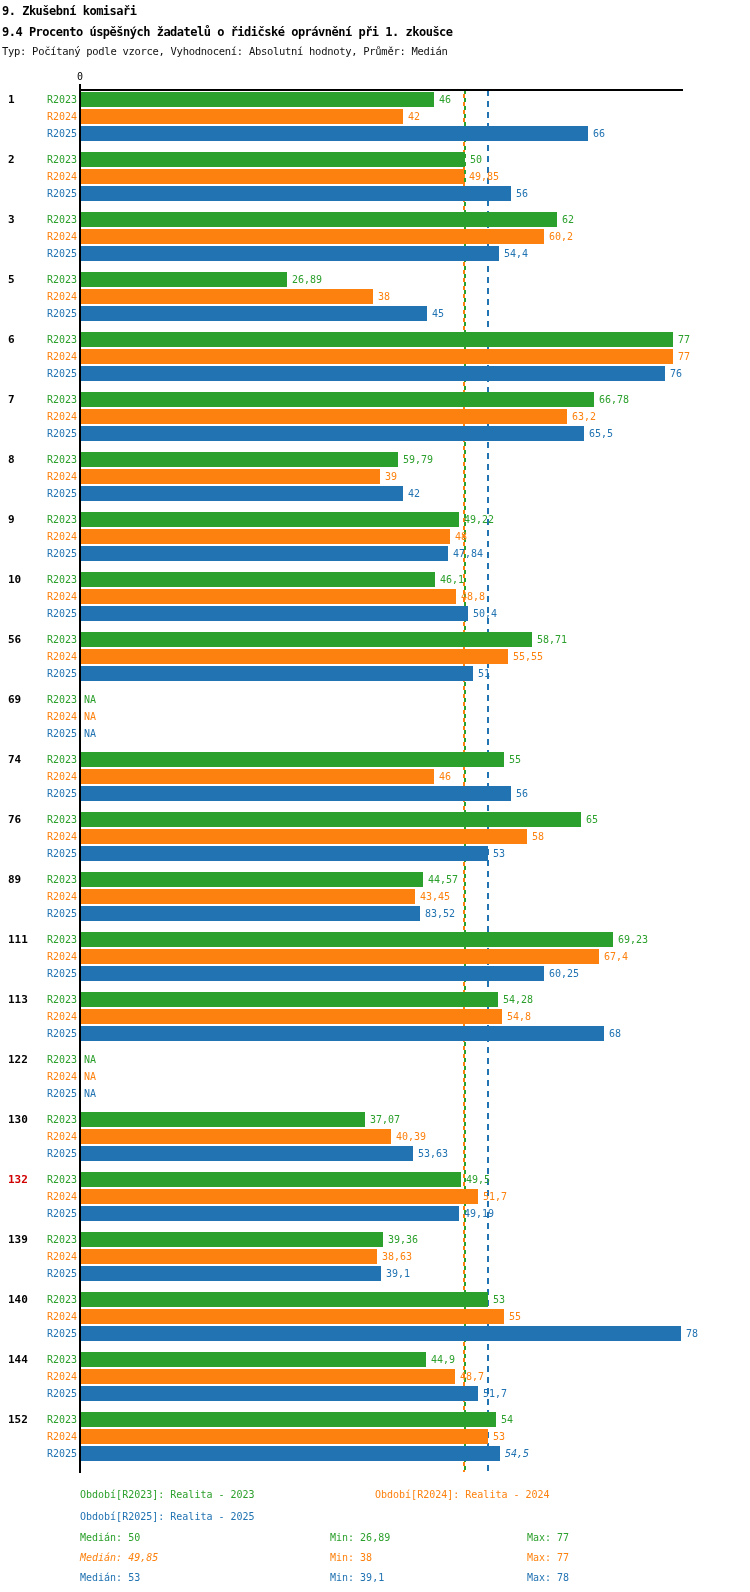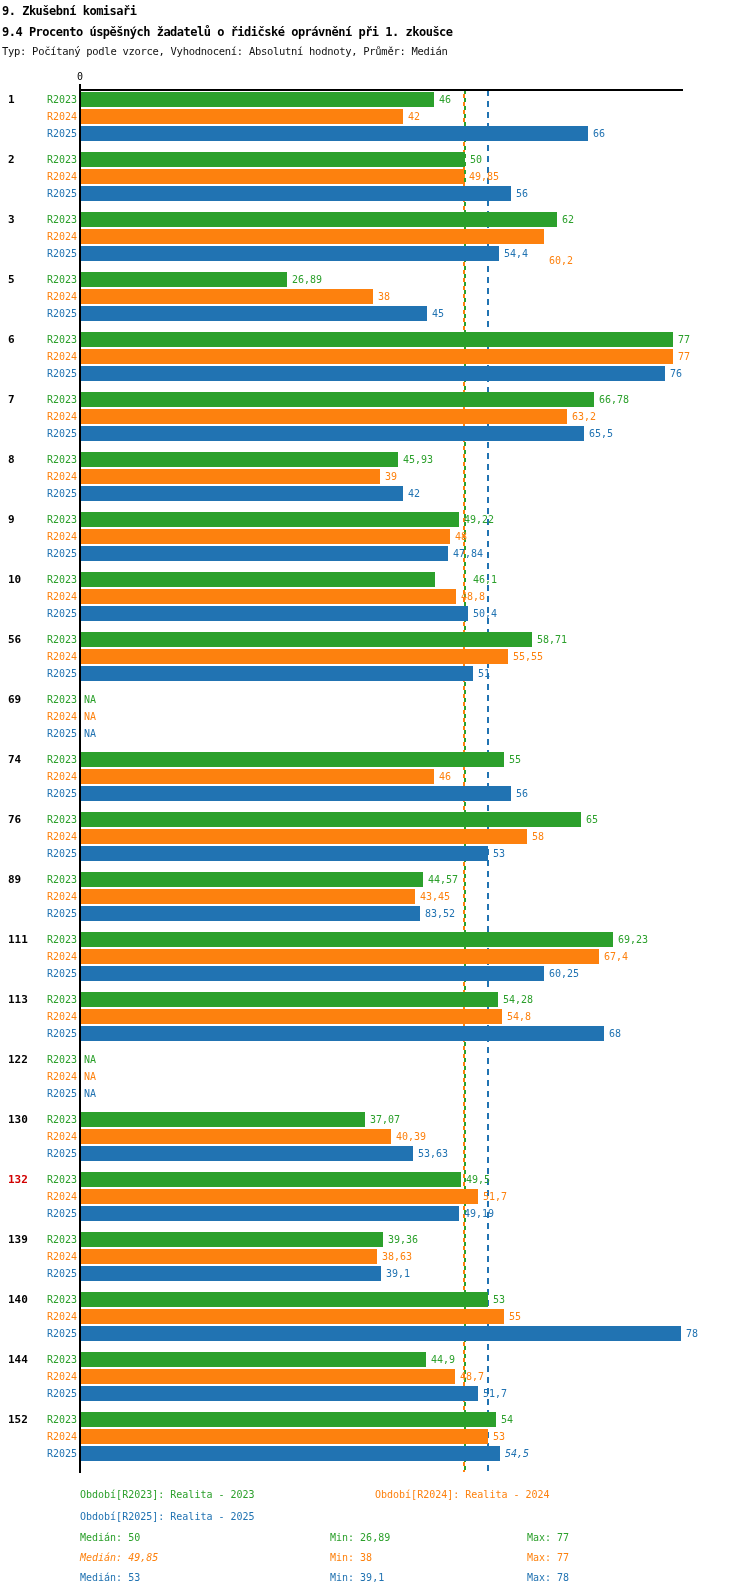--- a/index.html
+++ b/index.html
@@ -66,21 +66,21 @@
     <div class="abs val-label" style="left: 469px; top: 171px; color: rgb(253, 129, 14);">49,85</div>
     <div class="abs row-label" style="top: 188px; color: rgb(33, 115, 178);">R2025</div>
     <div class="abs bar" style="top: 186px; width: 431px; height: 15px; background: rgb(33, 115, 178);"></div>
     <div class="abs val-label" style="left: 516px; top: 188px; color: rgb(33, 115, 178);">56</div>
     <div class="abs cat-label" style="top: 213px; color: rgb(0, 0, 0);">3</div>
     <div class="abs row-label" style="top: 214px; color: rgb(44, 160, 44);">R2023</div>
     <div class="abs bar" style="top: 212px; width: 477px; height: 15px; background: rgb(44, 160, 44);"></div>
     <div class="abs val-label" style="left: 562px; top: 214px; color: rgb(44, 160, 44); text-align: right;">62</div>
     <div class="abs row-label" style="top: 231px; color: rgb(253, 129, 14);">R2024</div>
     <div class="abs bar" style="top: 229px; width: 464px; height: 15px; background: rgb(253, 129, 14);"></div>
-    <div class="abs val-label" style="left: 549px; top: 231px; color: rgb(253, 129, 14); margin-top: 24px;">60,2</div>
+    <div class="abs val-label" style="left: 549px; top: 231px; color: rgb(253, 129, 14);">60,2</div>
     <div class="abs row-label" style="top: 248px; color: rgb(33, 115, 178);">R2025</div>
     <div class="abs bar" style="top: 246px; width: 419px; height: 15px; background: rgb(33, 115, 178);"></div>
     <div class="abs val-label" style="left: 504px; top: 248px; color: rgb(33, 115, 178);">54,4</div>
     <div class="abs cat-label" style="top: 273px; color: rgb(0, 0, 0);">5</div>
     <div class="abs row-label" style="top: 274px; color: rgb(44, 160, 44);">R2023</div>
     <div class="abs bar" style="top: 272px; width: 207px; height: 15px; background: rgb(44, 160, 44);"></div>
     <div class="abs val-label" style="left: 292px; top: 274px; color: rgb(44, 160, 44);">26,89</div>
     <div class="abs row-label" style="top: 291px; color: rgb(253, 129, 14);">R2024</div>
     <div class="abs bar" style="top: 289px; width: 293px; height: 15px; background: rgb(253, 129, 14);"></div>
     <div class="abs val-label" style="left: 378px; top: 291px; color: rgb(253, 129, 14);">38</div>
@@ -103,41 +103,41 @@
     <div class="abs val-label" style="left: 599px; top: 394px; color: rgb(44, 160, 44);">66,78</div>
     <div class="abs row-label" style="top: 411px; color: rgb(253, 129, 14);">R2024</div>
     <div class="abs bar" style="top: 409px; width: 487px; height: 15px; background: rgb(253, 129, 14);"></div>
     <div class="abs val-label" style="left: 572px; top: 411px; color: rgb(253, 129, 14);">63,2</div>
     <div class="abs row-label" style="top: 428px; color: rgb(33, 115, 178);">R2025</div>
     <div class="abs bar" style="top: 426px; width: 504px; height: 15px; background: rgb(33, 115, 178);"></div>
     <div class="abs val-label" style="left: 589px; top: 428px; color: rgb(33, 115, 178);">65,5</div>
     <div class="abs cat-label" style="top: 453px; color: rgb(0, 0, 0);">8</div>
     <div class="abs row-label" style="top: 454px; color: rgb(44, 160, 44);">R2023</div>
     <div class="abs bar" style="top: 452px; width: 318px; height: 15px; background: rgb(44, 160, 44);"></div>
-    <div class="abs val-label" style="left: 403px; top: 454px; color: rgb(44, 160, 44);">45,93</div>
+    <div class="abs val-label" style="left: 403px; top: 454px; color: rgb(44, 160, 44);">59,79</div>
     <div class="abs row-label" style="top: 471px; color: rgb(253, 129, 14);">R2024</div>
     <div class="abs bar" style="top: 469px; width: 300px; height: 15px; background: rgb(253, 129, 14);"></div>
     <div class="abs val-label" style="left: 385px; top: 471px; color: rgb(253, 129, 14);">39</div>
     <div class="abs row-label" style="top: 488px; color: rgb(33, 115, 178);">R2025</div>
     <div class="abs bar" style="top: 486px; width: 323px; height: 15px; background: rgb(33, 115, 178);"></div>
     <div class="abs val-label" style="left: 408px; top: 488px; color: rgb(33, 115, 178);">42</div>
     <div class="abs cat-label" style="top: 513px; color: rgb(0, 0, 0);">9</div>
     <div class="abs row-label" style="top: 514px; color: rgb(44, 160, 44);">R2023</div>
     <div class="abs bar" style="top: 512px; width: 379px; height: 15px; background: rgb(44, 160, 44);"></div>
     <div class="abs val-label" style="left: 464px; top: 514px; color: rgb(44, 160, 44);">49,22</div>
     <div class="abs row-label" style="top: 531px; color: rgb(253, 129, 14);">R2024</div>
     <div class="abs bar" style="top: 529px; width: 370px; height: 15px; background: rgb(253, 129, 14);"></div>
     <div class="abs val-label" style="left: 455px; top: 531px; color: rgb(253, 129, 14);">48</div>
     <div class="abs row-label" style="top: 548px; color: rgb(33, 115, 178);">R2025</div>
     <div class="abs bar" style="top: 546px; width: 368px; height: 15px; background: rgb(33, 115, 178);"></div>
     <div class="abs val-label" style="left: 453px; top: 548px; color: rgb(33, 115, 178);">47,84</div>
     <div class="abs cat-label" style="top: 573px; color: rgb(0, 0, 0);">10</div>
     <div class="abs row-label" style="top: 574px; color: rgb(44, 160, 44);">R2023</div>
     <div class="abs bar" style="top: 572px; width: 355px; height: 15px; background: rgb(44, 160, 44);"></div>
-    <div class="abs val-label" style="left: 440px; top: 574px; color: rgb(44, 160, 44); margin-left: 33px;">46,1</div>
+    <div class="abs val-label" style="left: 440px; top: 574px; color: rgb(44, 160, 44);">46,1</div>
     <div class="abs row-label" style="top: 591px; color: rgb(253, 129, 14);">R2024</div>
     <div class="abs bar" style="top: 589px; width: 376px; height: 15px; background: rgb(253, 129, 14);"></div>
     <div class="abs val-label" style="left: 461px; top: 591px; color: rgb(253, 129, 14);">48,8</div>
     <div class="abs row-label" style="top: 608px; color: rgb(33, 115, 178);">R2025</div>
     <div class="abs bar" style="top: 606px; width: 388px; height: 15px; background: rgb(33, 115, 178);"></div>
     <div class="abs val-label" style="left: 473px; top: 608px; color: rgb(33, 115, 178);">50,4</div>
     <div class="abs cat-label" style="top: 633px; color: rgb(0, 0, 0);">56</div>
     <div class="abs row-label" style="top: 634px; color: rgb(44, 160, 44);">R2023</div>
     <div class="abs bar" style="top: 632px; width: 452px; height: 15px; background: rgb(44, 160, 44);"></div>
     <div class="abs val-label" style="left: 537px; top: 634px; color: rgb(44, 160, 44);">58,71</div>

